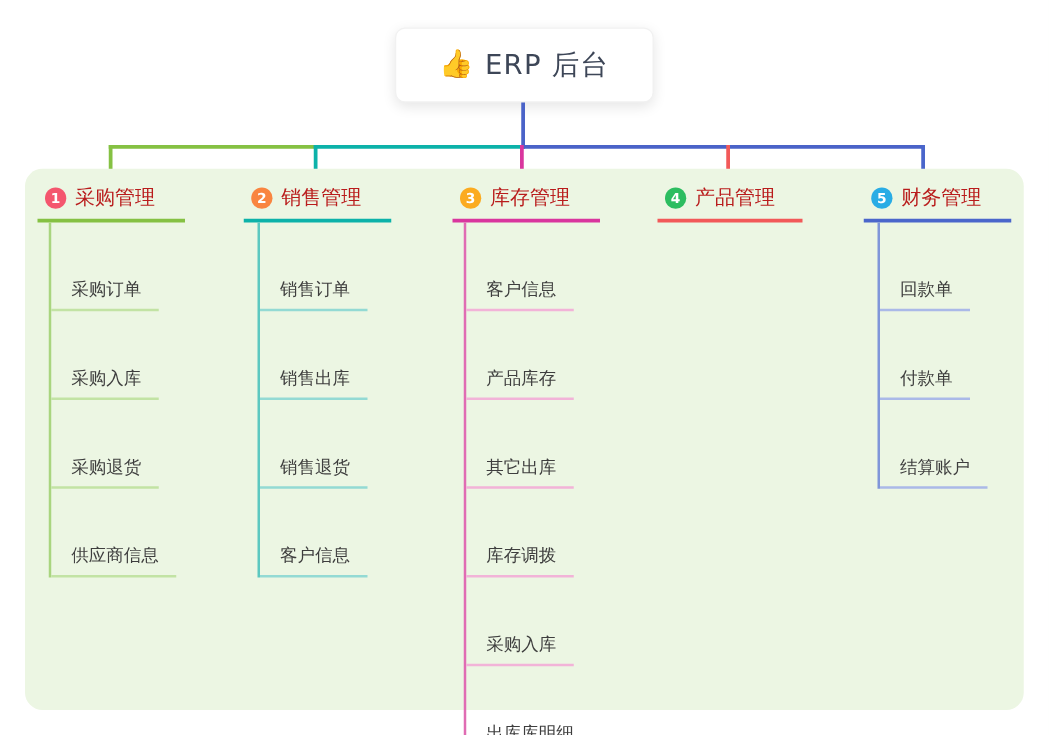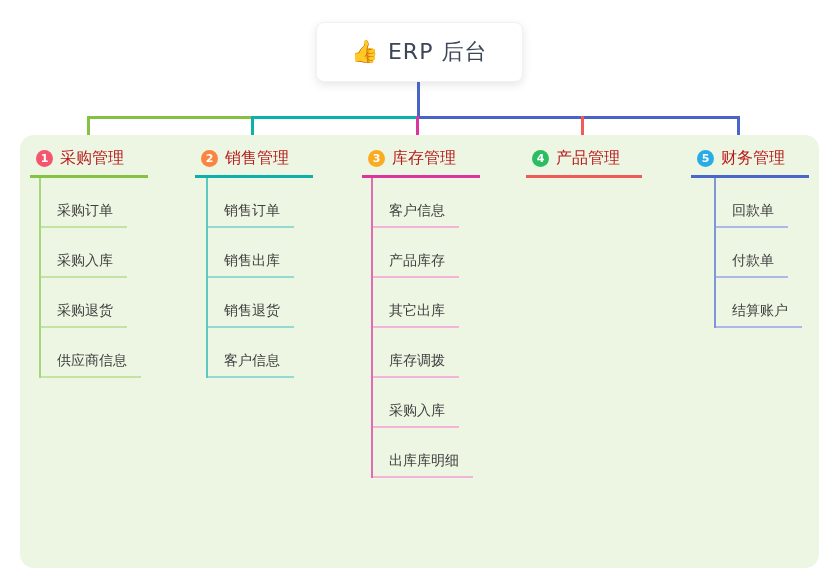--- a/index.html
+++ b/index.html
@@ -25,21 +25,21 @@
   
   .branch { position:absolute; top:148px; }
   .branch-header { display:flex; align-items:center; gap:7px;
                    padding:0 0 6px 6px; border-bottom:3px solid var(--main); }
   .badge { width:17px; height:17px; border-radius:50%; background:var(--badge);
            color:#ffffff; font-size:11px; font-weight:bold;
            display:inline-flex; align-items:center; justify-content:center; flex:0 0 17px; }
   .branch-label { font-size:16px; color:#b91c1c; white-space:nowrap; }
 
   .children { border-left:2px solid var(--vert); width:-moz-fit-content; width:fit-content; }
-  .child { height:50px; display:flex; align-items:flex-end;
+  .child { height:71px; display:flex; align-items:flex-end;
            border-bottom:2px solid var(--cline);
            width:-moz-fit-content; width:fit-content;
            padding:0 14px 0 16px; }
   .child span { font-size:14px; color:#3e3e3e; white-space:nowrap;
                 margin-bottom:6px; }
 </style>
 </head>
 <body>
 
 <div class="canvas">
@@ -132,21 +132,21 @@
     <div class="branch-header" style="width: 116px;">
       <span class="badge">4</span>
       <span class="branch-label">产品管理</span>
     </div>
   </div>
       <div class="branch" style="left: 691px; --main: #4a66cb; --badge: #29ace5; --vert: #8096d9; --cline: #aab9e8;">
     <div class="branch-header" style="width: 118px;">
       <span class="badge">5</span>
       <span class="branch-label">财务管理</span>
     </div>
-    <div class="children" style="margin-left: 23px;">
+    <div class="children" style="margin-left: 11px;">
           <div class="child">
             <span>回款单</span>
           </div>
           <div class="child">
             <span>付款单</span>
           </div>
           <div class="child">
             <span>结算账户</span>
           </div>
         </div>

